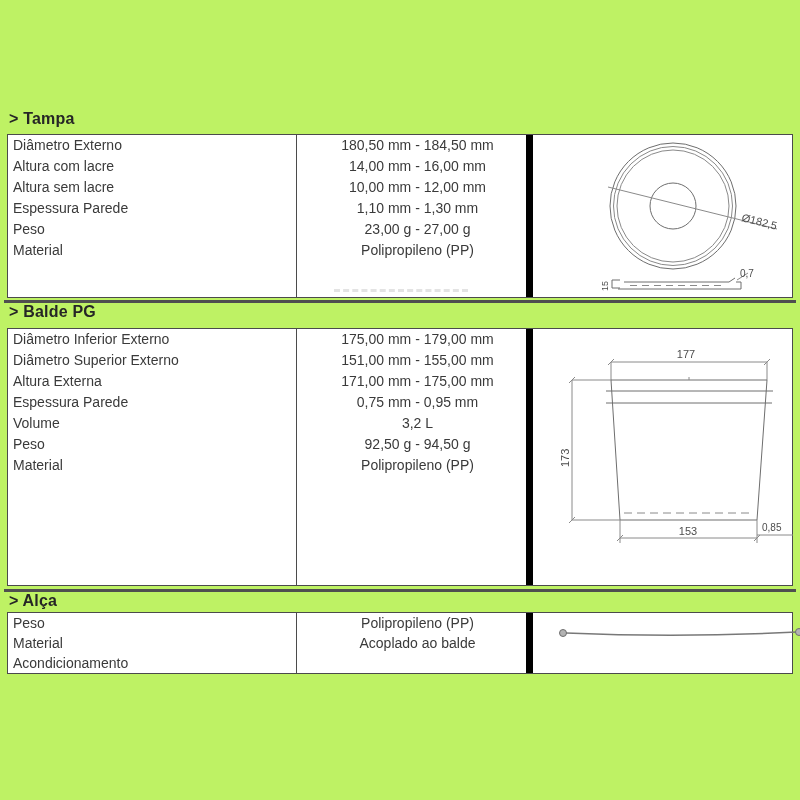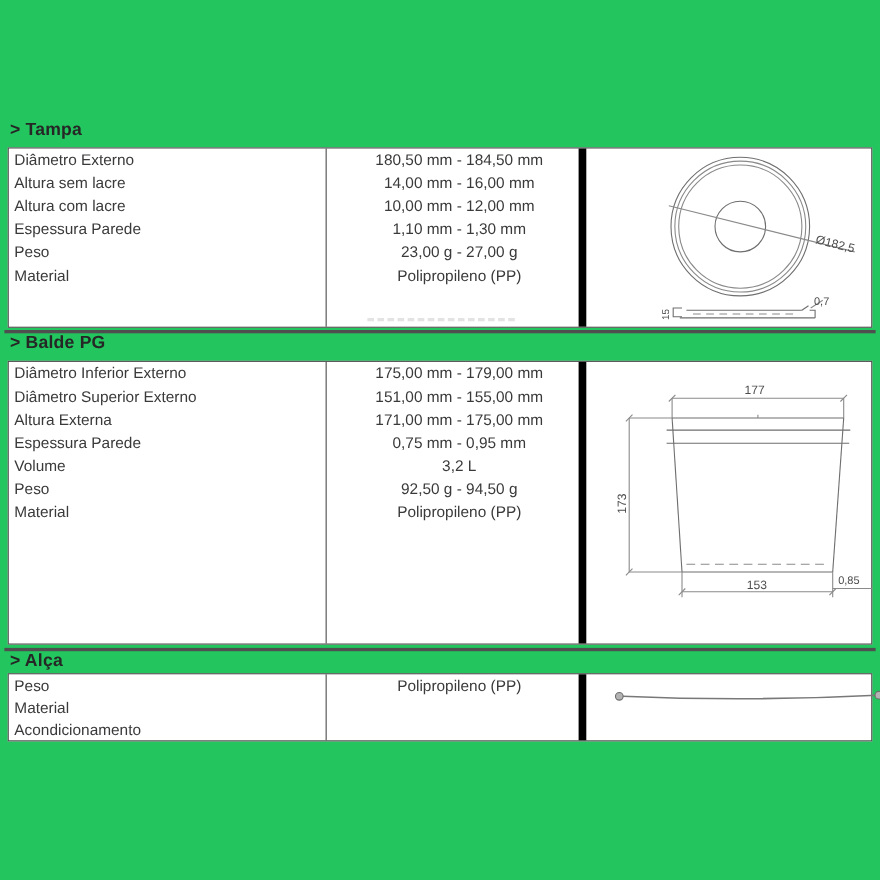--- a/index.html
+++ b/index.html
@@ -1,16 +1,16 @@
 <!DOCTYPE html>
 <html><head>
 <meta charset="utf-8">
 <style>
   html,body{margin:0;padding:0;background:#fff;}
-  #page{position:relative;width:800px;height:800px;background:#22c55e;
+  #page{position:relative;width:800px;height:800px;background:#bef264;
         font-family:"Liberation Sans",sans-serif;color:#3a3a3a;overflow:hidden;}
 
   .section-heading{position:absolute;left:9px;font-size:16px;font-weight:bold;
         color:#262626;letter-spacing:.2px;}
   .rule{position:absolute;left:4px;width:792px;height:3px;background:#4f4f4f;}
 
   .spec-table{position:absolute;left:7px;width:784px;border:1px solid #4b4b4b;
         display:flex;flex-direction:row;background:#fff;gap:12px;}
   .col{box-sizing:border-box;}
   .col.labels{width:289px;border-right:1px solid #4b4b4b;}
@@ -32,22 +32,22 @@
 </head>
 <body>
 
 <div id="page">
 
   <div class="section-heading" style="top:110px">&gt; Tampa</div>
 
   <div class="spec-table" style="top:134px;height:162px">
     <div class="col labels">
       <div class="cell lbl">Diâmetro Externo</div>
+      <div class="cell lbl">Altura com lacre</div>
       <div class="cell lbl">Altura sem lacre</div>
-      <div class="cell lbl">Altura com lacre</div>
       <div class="cell lbl">Espessura Parede</div>
       <div class="cell lbl">Peso</div>
       <div class="cell lbl">Material</div>
     </div>
     <div class="col values">
       <div class="cell val">180,50 mm - 184,50 mm</div>
       <div class="cell val">14,00 mm - 16,00 mm</div>
       <div class="cell val">10,00 mm - 12,00 mm</div>
       <div class="cell val">1,10 mm - 1,30 mm</div>
       <div class="cell val">23,00 g - 27,00 g</div>
@@ -137,20 +137,21 @@
   <div class="section-heading" style="top:592px">&gt; Alça</div>
 
   <div class="spec-table alca" style="top:612px;height:60px">
     <div class="col labels">
       <div class="cell lbl">Peso</div>
       <div class="cell lbl">Material</div>
       <div class="cell lbl">Acondicionamento</div>
     </div>
     <div class="col values">
       <div class="cell val">Polipropileno (PP)</div>
+      <div class="cell val">Acoplado ao balde</div>
     </div>
     <div class="col drawing">
       <svg width="270" height="58" viewBox="0 0 270 58">
         <path d="M21,20 Q136,25 252,19" stroke="#787878" stroke-width="1.5" fill="none"></path>
         <circle cx="18" cy="20" r="3.5" fill="#b3b3b3" stroke="#6e6e6e" stroke-width="1"></circle>
         <circle cx="254" cy="19" r="3.5" fill="#b3b3b3" stroke="#6e6e6e" stroke-width="1"></circle>
         <circle cx="258" cy="19" r="1.5" fill="none" stroke="#8a8a8a" stroke-width="1"></circle>
       </svg>
     </div>
   </div>

